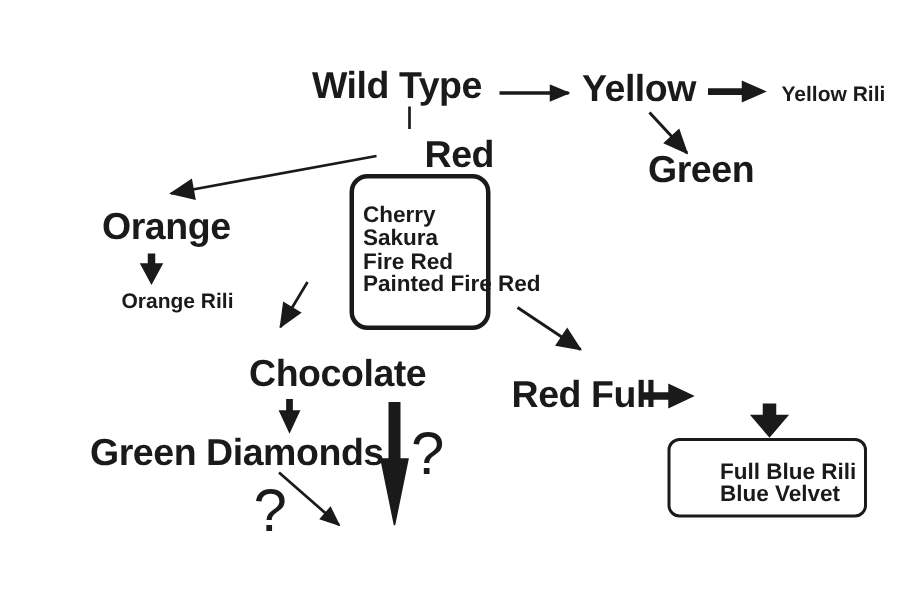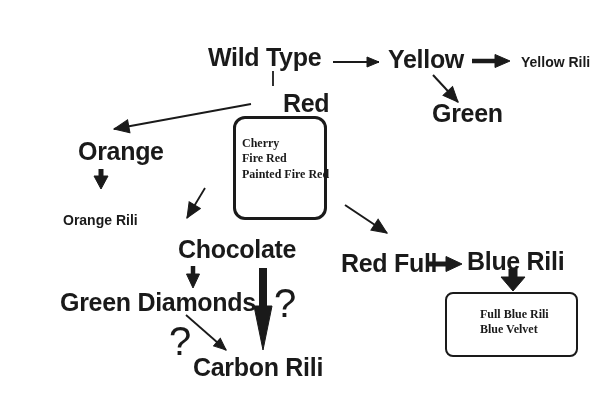--- a/index.html
+++ b/index.html
@@ -25,28 +25,27 @@
   .lbl-lg { font-size: 25px; letter-spacing: -0.3px; }
   .lbl-sm { font-size: 14px; font-weight: 700; }
   .lbl-q  { font-size: 40px; font-weight: 400; }
   .variant-box {
     position: absolute;
     border: 3px solid var(--ink);
     border-radius: 12px;
     background: var(--bg);
   }
   .variant-box .box-lines {
-    font-size: 12px;
+    font-size: 15px;
     font-weight: 700;
     line-height: 15.4px;
     white-space: nowrap;
-    font-family: Liberation Serif, serif;
   }
   .box-red { left: 233px; top: 116px; width: 94px; height: 104px; padding: 17px 0 0 6px; }
-  .box-blue { left: 445px; top: 292px; width: 133px; height: 65px; border-width: 2.5px; border-radius: 8px; padding: 13px 0 0 33px; }
+  .box-blue { left: 445px; top: 292px; width: 133px; height: 53px; border-width: 2.5px; border-radius: 8px; padding: 13px 0 0 33px; }
   svg line, svg polygon, svg path { stroke: var(--ink); }
   svg polygon, svg path.head { fill: var(--ink); }
 </style>
 </head>
 <body>
 
 <div class="canvas">
 
   <svg class="arrows" width="600" height="410" viewBox="0 0 600 410">
     <defs>
@@ -108,45 +107,44 @@
   <div class="lbl lbl-lg" style="left:208px; top:44px;">Wild Type</div>
 
   <div class="lbl lbl-lg" style="left:370px; top:46px;margin-left:18px;">Yellow</div>
 
   <div class="lbl lbl-sm" style="left:521px; top:55px;">Yellow Rili</div>
 
   <div class="lbl lbl-lg" style="left:432px; top:100px;">Green</div>
 
   <div class="lbl lbl-lg" style="left:251px; top:90px;margin-left:32px;">Red</div>
 
-  <div class="lbl lbl-lg" style="left:78px; top:138px;">Orange</div>
+  <div class="lbl lbl-lg" style="left:68px; top:138px;">Orange</div>
 
-  <div class="lbl lbl-sm" style="left:63px; top:193px;margin-top:20px;">Orange Rili</div>
+  <div class="lbl lbl-sm" style="left:81px; top:193px;">Orange Rili</div>
 
   <div class="variant-box box-red">
     <div class="box-lines">
       <div>Cherry</div>
+      <div>Sakura</div>
       <div>Fire Red</div>
       <div>Painted Fire Red</div>
     </div>
   </div>
 
-  <div class="lbl lbl-lg" style="left:178px; top:236px;">Chocolate</div>
+  <div class="lbl lbl-lg" style="left:166px; top:236px;">Chocolate</div>
 
   <div class="lbl lbl-lg" style="left:60px; top:289px;">Green Diamonds</div>
 
   <div class="lbl lbl-q" style="left:274px; top:281px;">?</div>
 
   <div class="lbl lbl-q" style="left:169px; top:319px;">?</div>
 
-  <div class="lbl lbl-lg" style="left:193px; top:354px;">Carbon Rili</div>
 
   <div class="lbl lbl-lg" style="left:341px; top:250px;">Red Full</div>
 
-  <div class="lbl lbl-lg" style="left:467px; top:248px;">Blue Rili</div>
 
   <div class="variant-box box-blue">
     <div class="box-lines">
       <div>Full Blue Rili</div>
       <div>Blue Velvet</div>
     </div>
   </div>
 
 </div>
 

